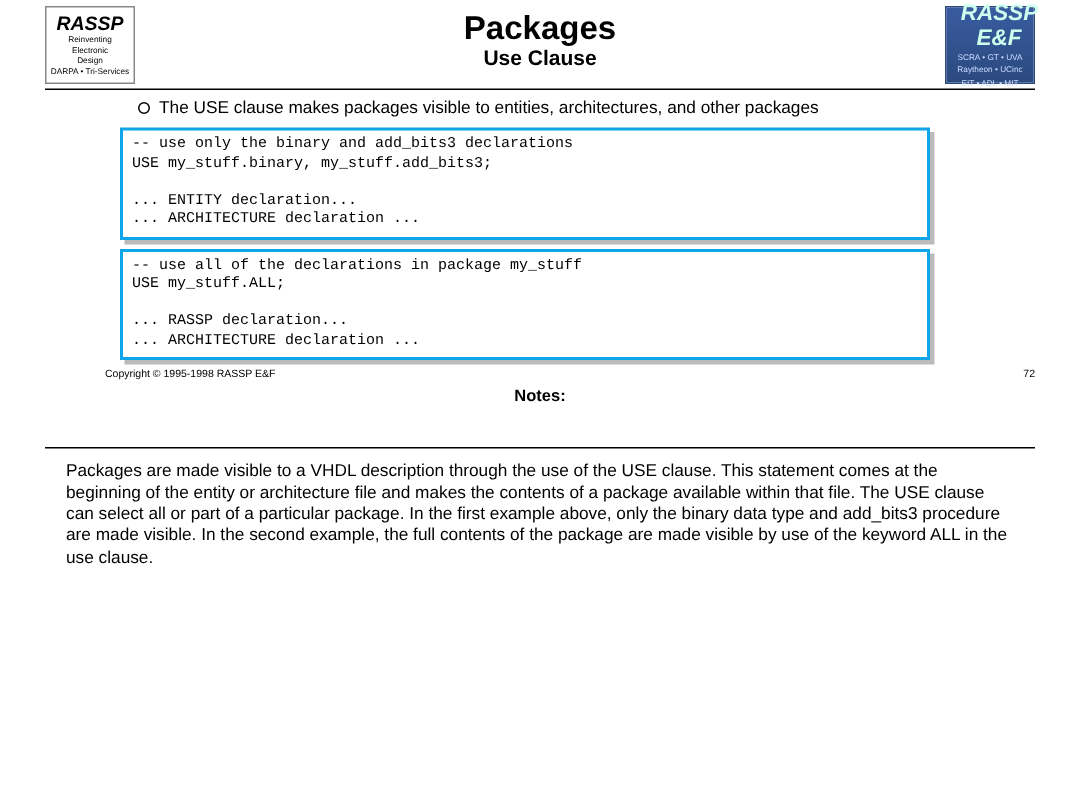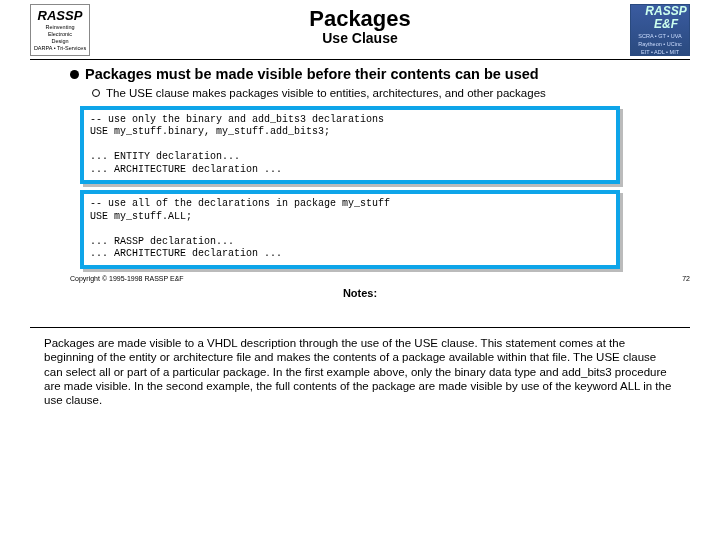--- a/index.html
+++ b/index.html
@@ -45,21 +45,21 @@
   }
   .logo-left .tiny { font-size: 5.5px; margin-top:1px;}
   .logo-right {
     background: linear-gradient(#3a5ba0, #2a4a7f);
     color: #fff;
     border-color: #2a4a7f;
   }
   .logo-right .brand2 {
     font-style: italic;
     font-weight: bold;
-    font-size: 12px;
+    font-size: 15px;
     color: #cfe;
     padding-left: 12px;
   }
   .logo-right .tiny2 { font-size: 5.5px; color:#cdf; margin-top:2px;}
   .title-block {
     flex: 1;
     text-align: center;
     padding-top: 2px;
   }
   .title-main {
@@ -94,21 +94,21 @@
     line-height: 1.15;
     margin-bottom: 6px;
   }
   .b2 .ring {
     width: 8px; height: 8px; border:1px solid #000; border-radius:50%;
     margin-top: 2px; flex-shrink:0;
   }
   .code-box {
     margin: 4px 0 6px 10px;
     width: 540px;
-    border: 4px solid #0ea5e9;
+    border: 2px solid #0ea5e9;
     box-shadow: 3px 3px 0 #bbb;
     padding: 4px 6px;
     font-family: "Courier New", monospace;
     font-size: 10px;
     line-height: 1.25;
     white-space: pre;
     background:#fff;
   }
   .footer-row {
     position: relative;
@@ -159,24 +159,20 @@
     </div>
     <div class="logo-right">
       <span class="brand2">RASSP E&amp;F</span>
       <span class="tiny2">SCRA • GT • UVA</span>
       <span class="tiny2">Raytheon • UCinc</span>
       <span class="tiny2">EIT • ADL • MIT</span>
     </div>
   </div>
 
   <div class="content">
-    <div class="b1">
-      <span class="dot"></span>
-      <span>Packages must be made visible before their contents can be used</span>
-    </div>
     <div class="b2">
       <span class="ring"></span>
       <span>The USE clause makes packages visible to entities, architectures, and other packages</span>
     </div>
 
     <div class="code-box">-- use only the binary and add_bits3 declarations
 USE my_stuff.binary, my_stuff.add_bits3;
 
 ... ENTITY declaration...
 ... ARCHITECTURE declaration ...</div>

